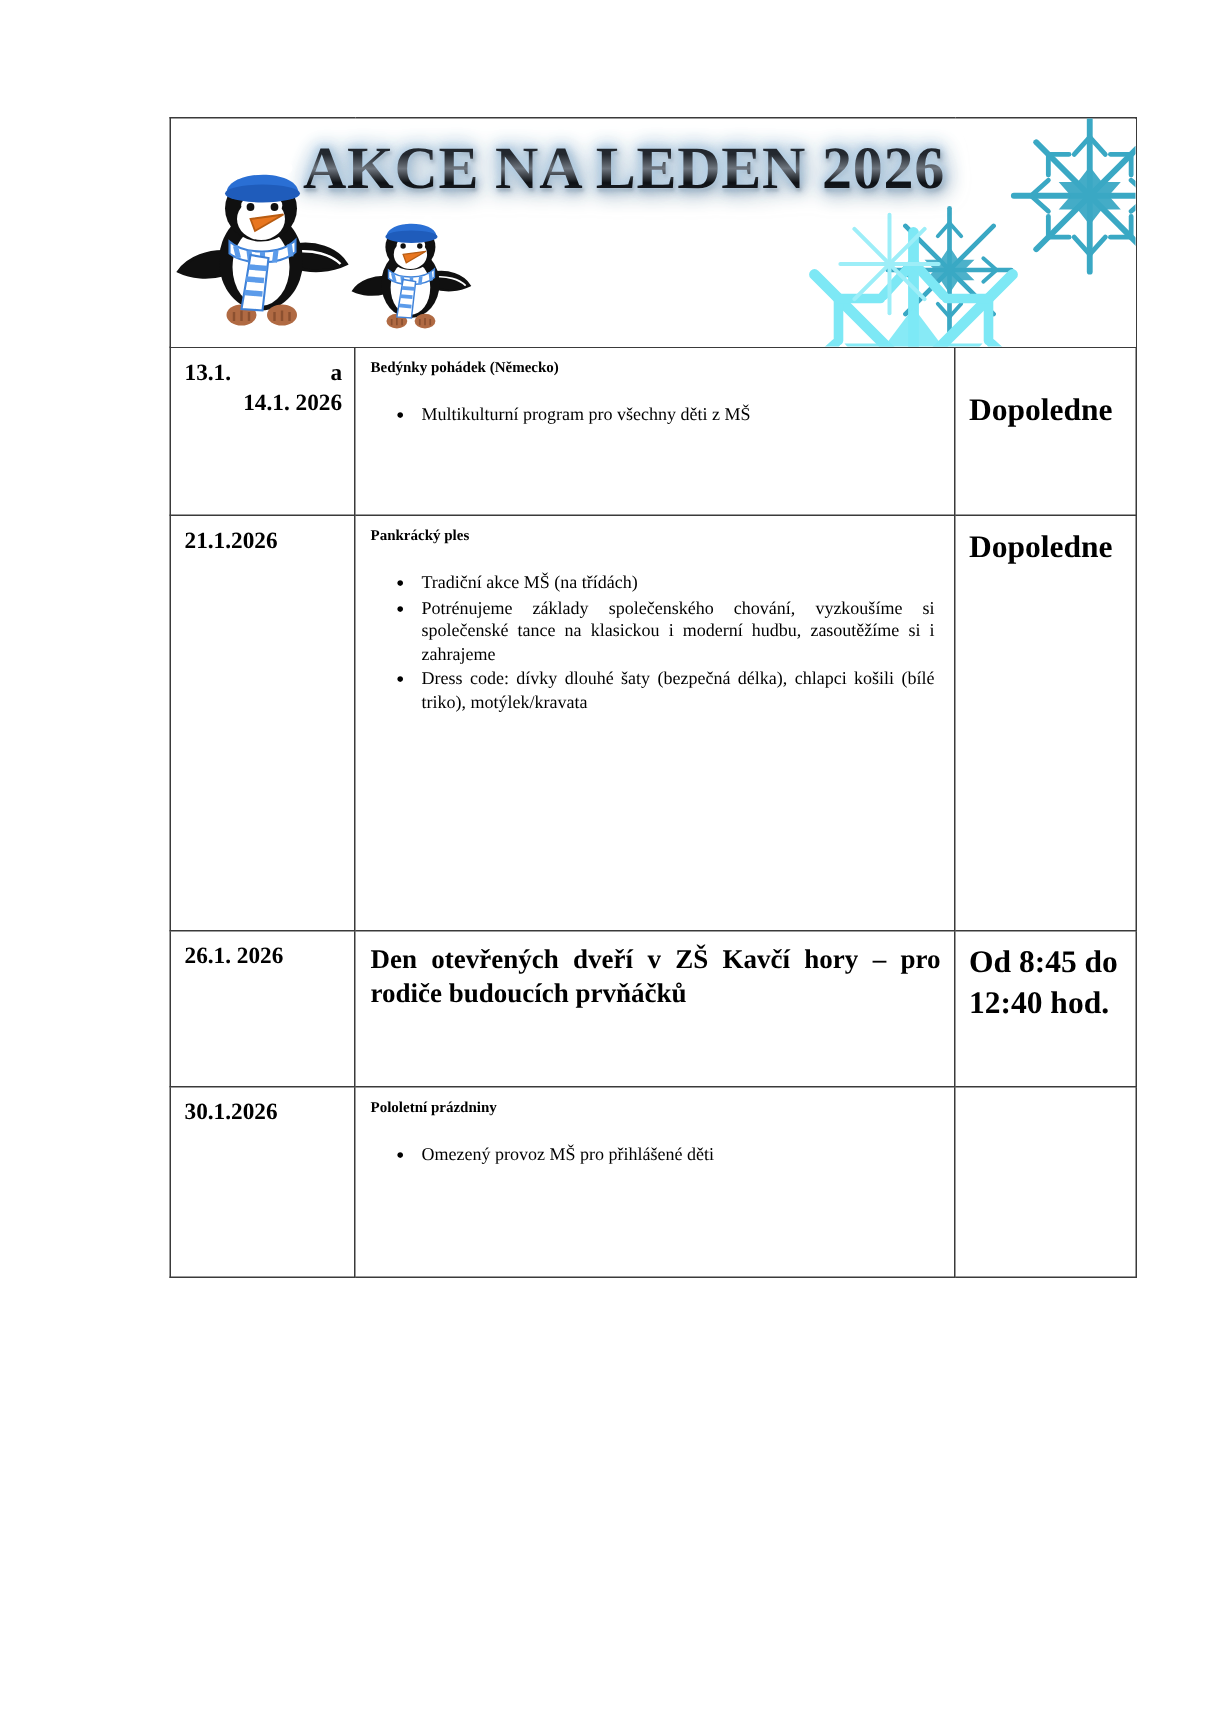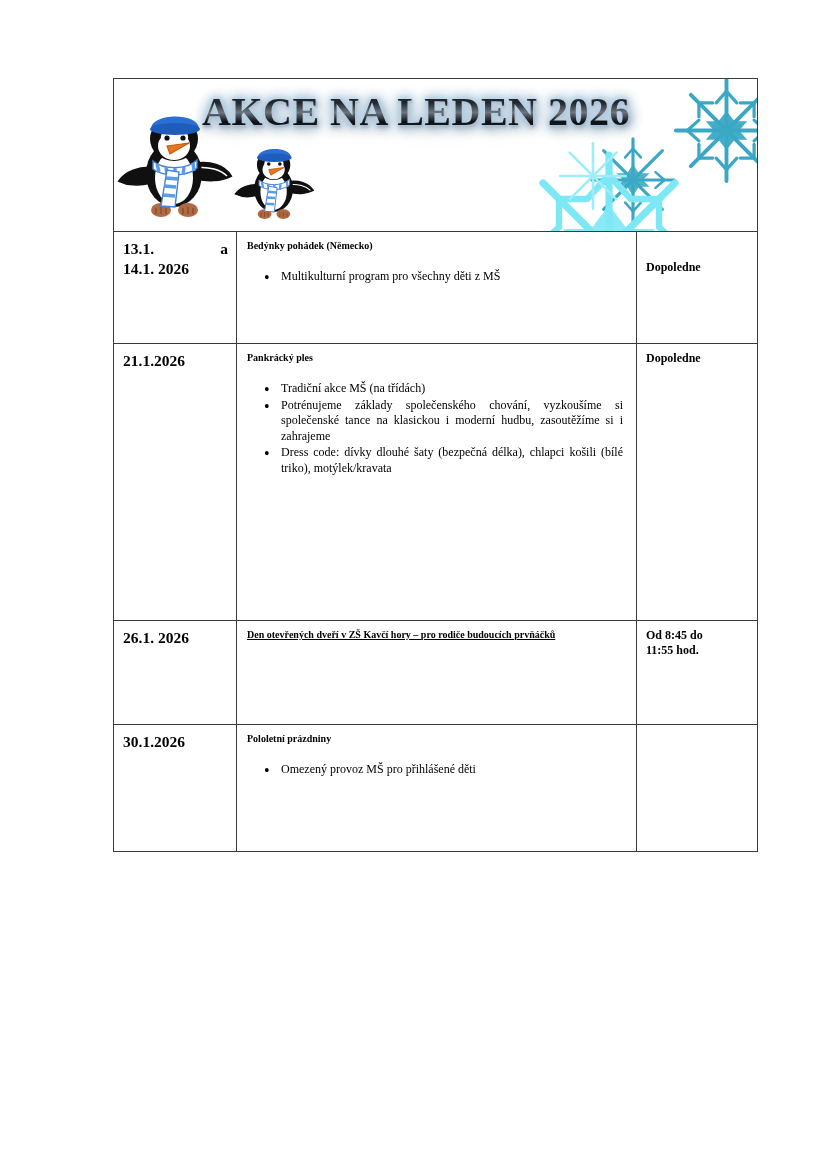--- a/index.html
+++ b/index.html
@@ -99,45 +99,45 @@
   .flake-b { left: 470px; top: 52px; }      
   .flake-c { left: 440px; top: 58px; }
   .flake-e { left: 395px; top: 70px; }      
 
   
   .cell-date {
     font-weight: bold;
     font-size: 15.5px;
     line-height: 1.27;
     padding: 7px 8px 6px 9px;
+    text-align: right;
   }
   .date-line1 {
     display: flex;
     justify-content: space-between;
     white-space: nowrap;
   }
   .date-line2 { white-space: nowrap; }
 
   .cell-main {
     padding: 7px 9px 8px 10px;
     font-size: 15.5px;
     line-height: 1.3;
   }
   .evt-title {
     font-weight: bold;
     font-size: 10px;
     line-height: 1.3;
   }
   .evt-title-justify {
     font-weight: bold;
-    font-size: 10px;
+    font-size: 18px;
     line-height: 1.3;
     text-align: justify;
     text-align-last: left;
-    text-decoration: underline;
   }
   ul.bullets {
     margin: 17px 0 0 0;
     padding: 0 4px 0 34px;
     list-style: none;
   }
   ul.bullets li {
     position: relative;
     font-size: 12px;
     line-height: 1.3;
@@ -151,21 +151,21 @@
     content: "\2022";
     position: absolute;
     left: -17px;
     top: -1px;
     font-size: 16px;
     line-height: 1.3;
   }
 
   .cell-time {
     font-weight: bold;
-    font-size: 12px;
+    font-size: 21px;
     line-height: 1.28;
     padding: 7px 6px 6px 9px;
     white-space: nowrap;
   }
   .cell-time.offset { padding-top: 28px; }
 
   .r1 { height: 112px; }
   .r2 { height: 277px; }
   .r3 { height: 104px; }
   .r4 { height: 127px; }
@@ -397,21 +397,21 @@
           </div>
         </td>
         <td>
           <div class="cell-main">
             <div class="evt-title-justify">Den otevřených dveří v ZŠ Kavčí hory – pro rodiče budoucích prvňáčků</div>
           </div>
         </td>
         <td>
           <div class="cell-time">
             <div>Od 8:45 do</div>
-            <div>11:55 hod.</div>
+            <div>12:40 hod.</div>
           </div>
         </td>
       </tr>
 
       <tr class="r4">
         <td>
           <div class="cell-date">
             <div class="date-line1">
               <span>30.1.2026</span>
             </div>

